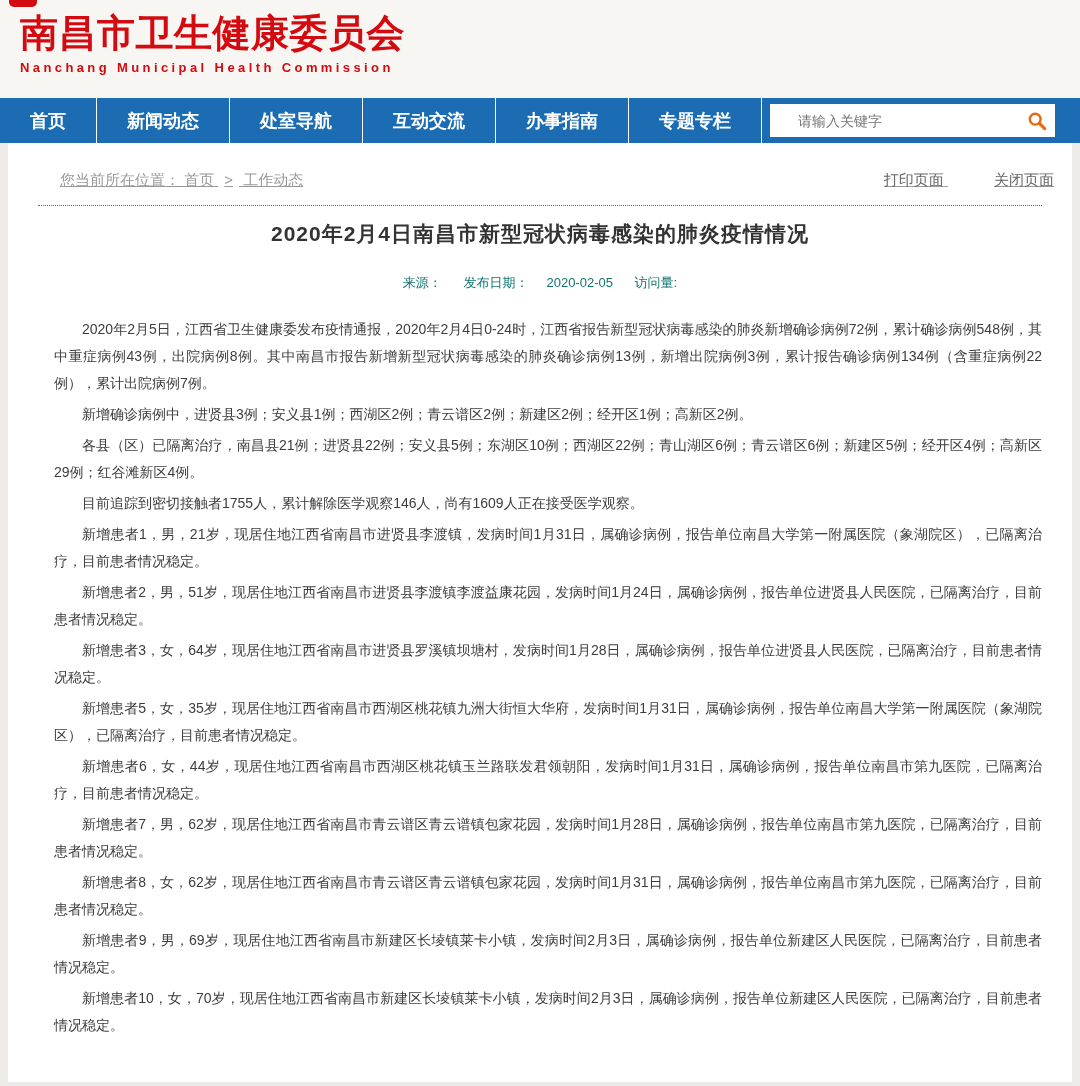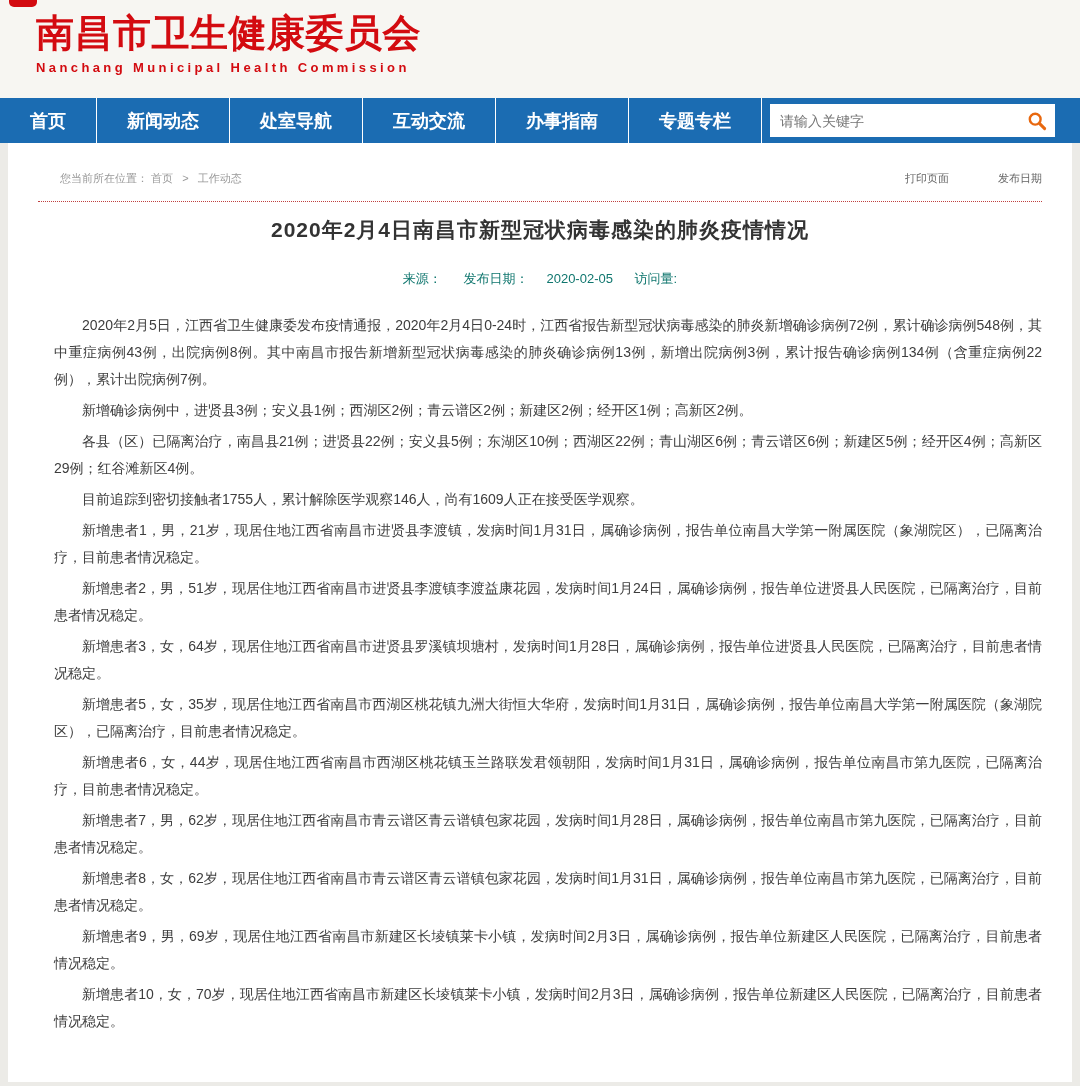--- a/index.html
+++ b/index.html
@@ -18,21 +18,21 @@
     height: 98px;
     background: #f7f6f2;
     position: relative;
   }
   .corner-mark {
     position: absolute; left: 9px; top: 0;
     width: 28px; height: 7px;
     background: #d30b10;
     border-radius: 0 0 5px 5px;
   }
-  .logo { position: absolute; left: 36px; top: 13px; cursor: pointer; }
+  .logo { position: absolute; left: 20px; top: 13px; cursor: pointer; }
   .logo-zh {
     font-size: 38px; font-weight: bold; color: #d30b10;
     letter-spacing: 0.5px; line-height: 1.1; white-space: nowrap;
   }
   .logo-en {
     font-size: 13px; font-weight: bold; color: #d30b10;
     letter-spacing: 3.4px; margin-top: 5px; white-space: nowrap;
   }
 
   
@@ -52,36 +52,37 @@
     position: absolute; right: 25px; top: 6px;
     width: 285px; height: 33px;
     background: #ffffff;
     display: flex; align-items: center;
   }
   .search-input {
     flex: 1; border: none; outline: none;
     padding: 0 10px; font-size: 14px; color: #333;
     font-family: "Liberation Sans", sans-serif;
     background: transparent;
+    margin-left: 18px;
   }
   .search-btn {
     width: 36px; height: 100%; border: none; background: transparent;
     display: flex; align-items: center; justify-content: center;
     cursor: pointer; padding: 0;
   }
 
   
   .content {
     margin: 0 8px; background: #ffffff;
     height: 939px; position: relative; overflow: hidden;
   }
   .breadcrumb-row {
     display: flex; justify-content: space-between; align-items: baseline;
-    padding: 28px 30px 0 52px;
-    font-size: 11px; color: #999;
+    padding: 28px 18px 0 52px;
+    font-size: 15px; color: #999; text-decoration: underline;
   }
   .breadcrumb a { color: #999; text-decoration: none; cursor: pointer; }
   .breadcrumb .sep { margin: 0 6px; }
   .page-actions span {
     color: #666; cursor: pointer; margin-left: 46px;
   }
   .red-dotted {
     margin: 15px 30px 0 30px;
     border: none;
     border-top: 1px dotted #c04040;
@@ -145,21 +146,21 @@
 
   <div class="breadcrumb-row">
     <div class="breadcrumb">
       <span>您当前所在位置：</span>
       <a>首页</a>
       <span class="sep">&gt;</span>
       <a>工作动态</a>
     </div>
     <div class="page-actions">
       <span>打印页面</span>
-      <span>发布日期</span>
+      <span>关闭页面</span>
     </div>
   </div>
 
   <hr class="red-dotted">
 
   <h1 class="article-title">2020年2月4日南昌市新型冠状病毒感染的肺炎疫情情况</h1>
 
   <div class="article-meta">
     <span>来源：</span>
     <span>发布日期：</span><span>2020-02-05</span>

